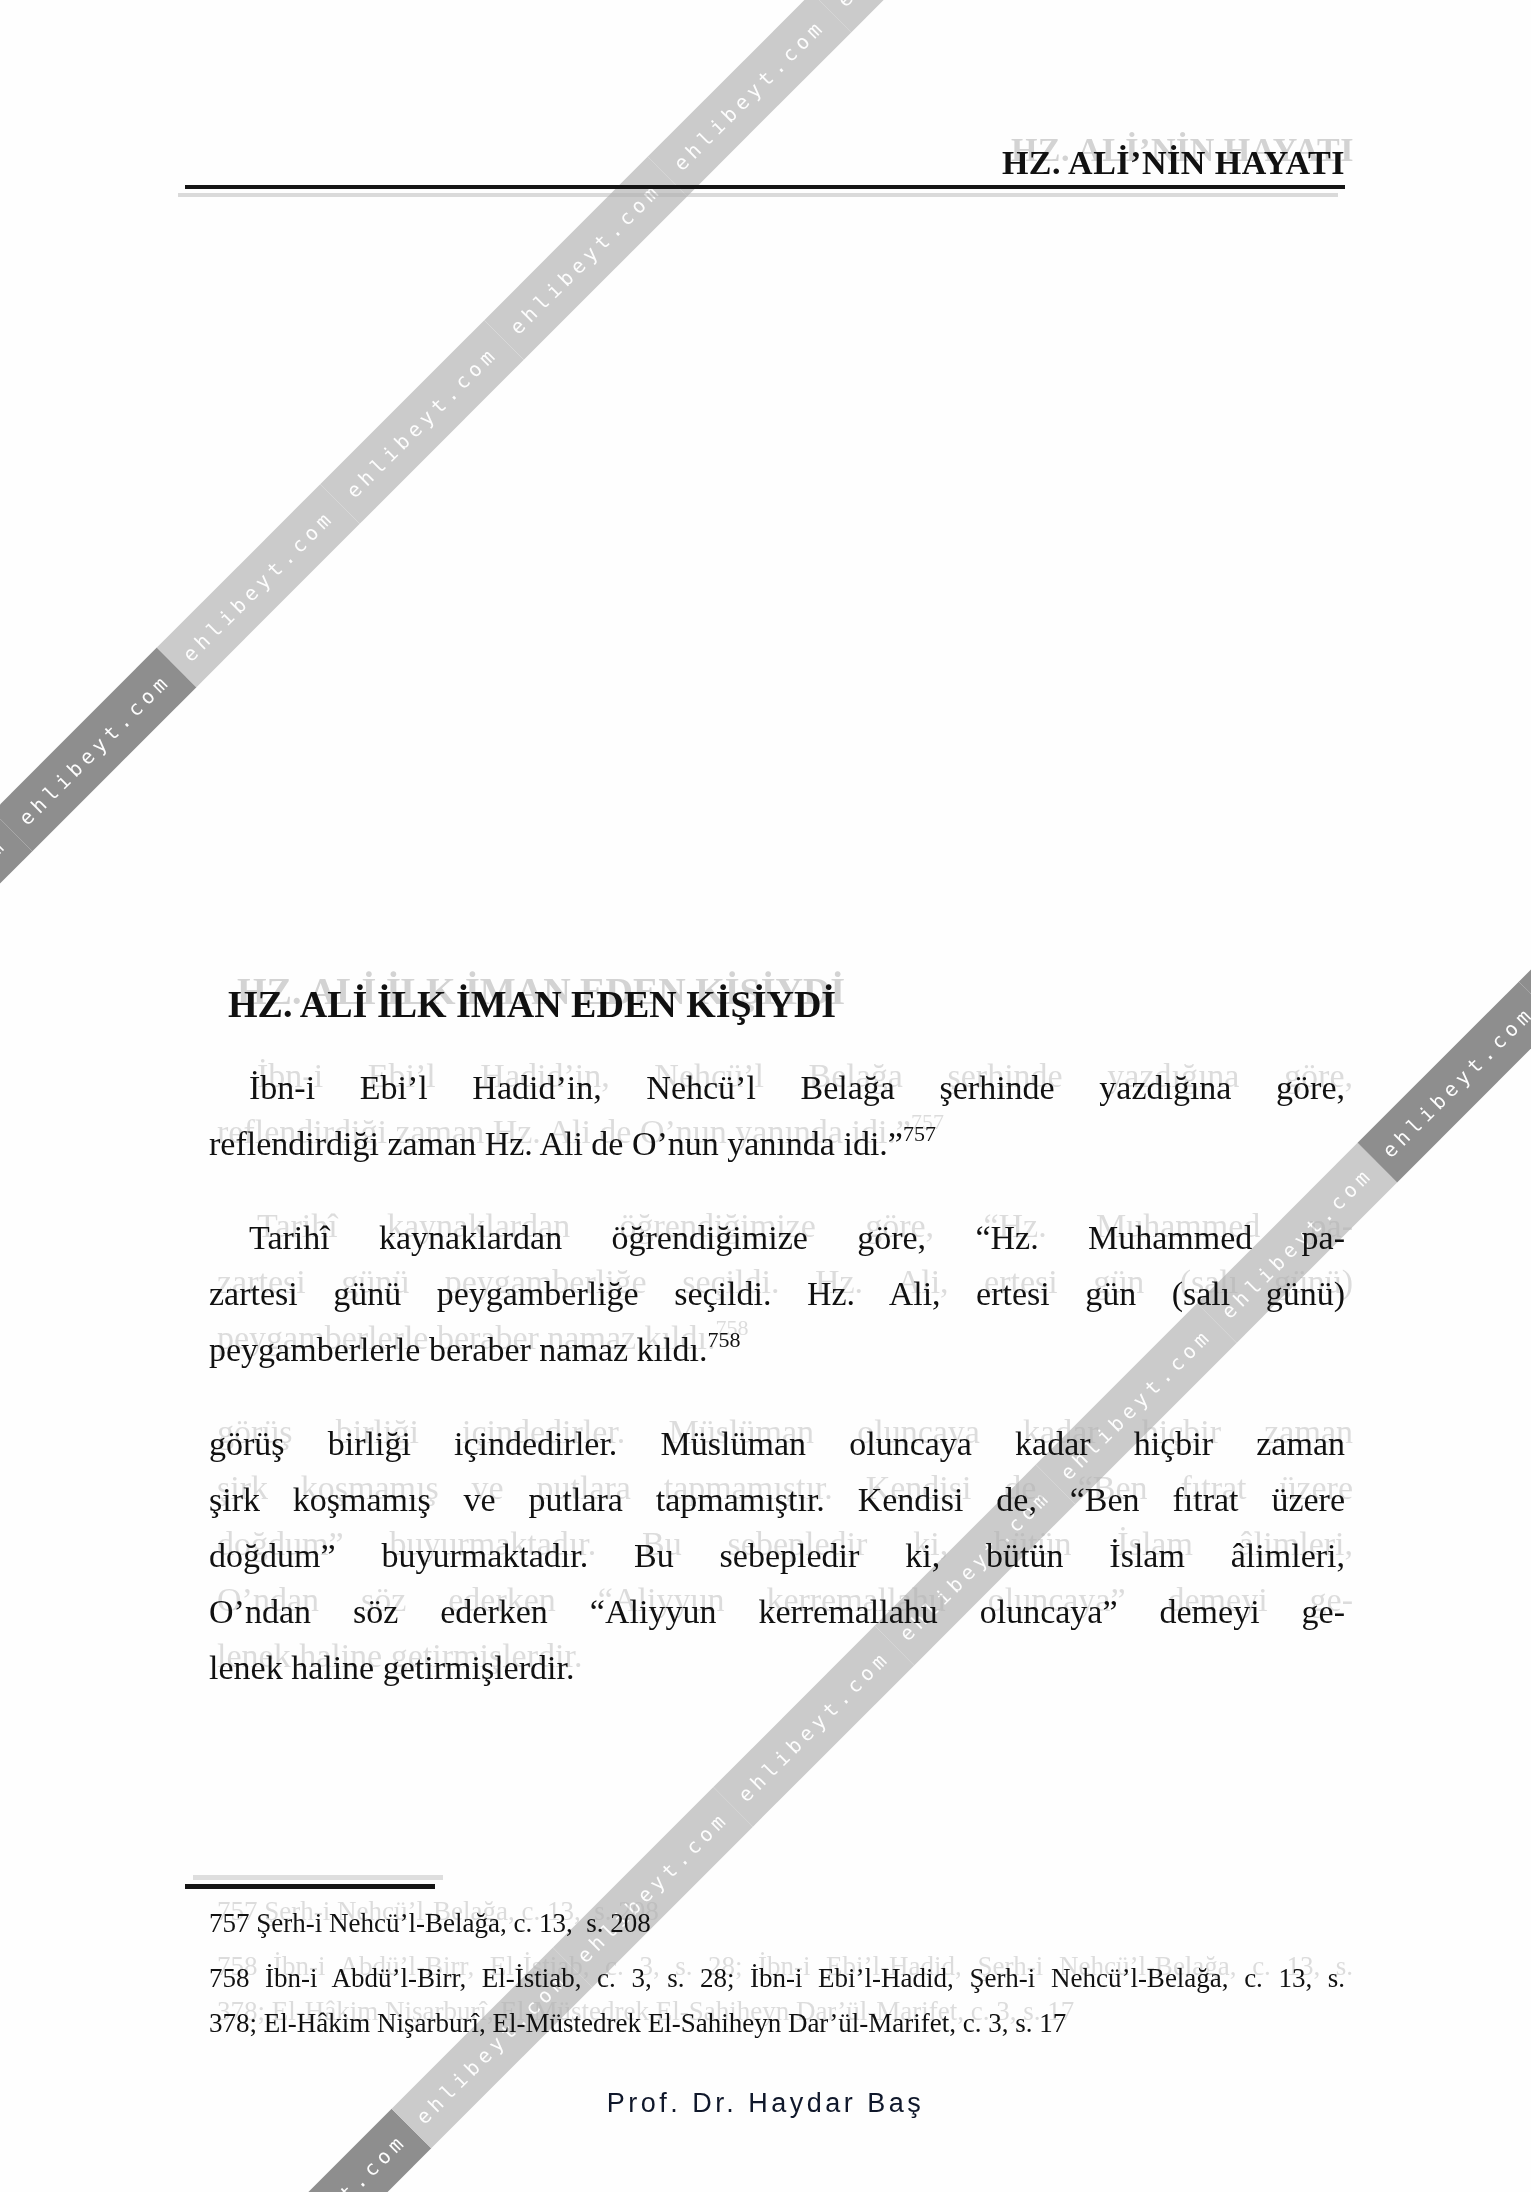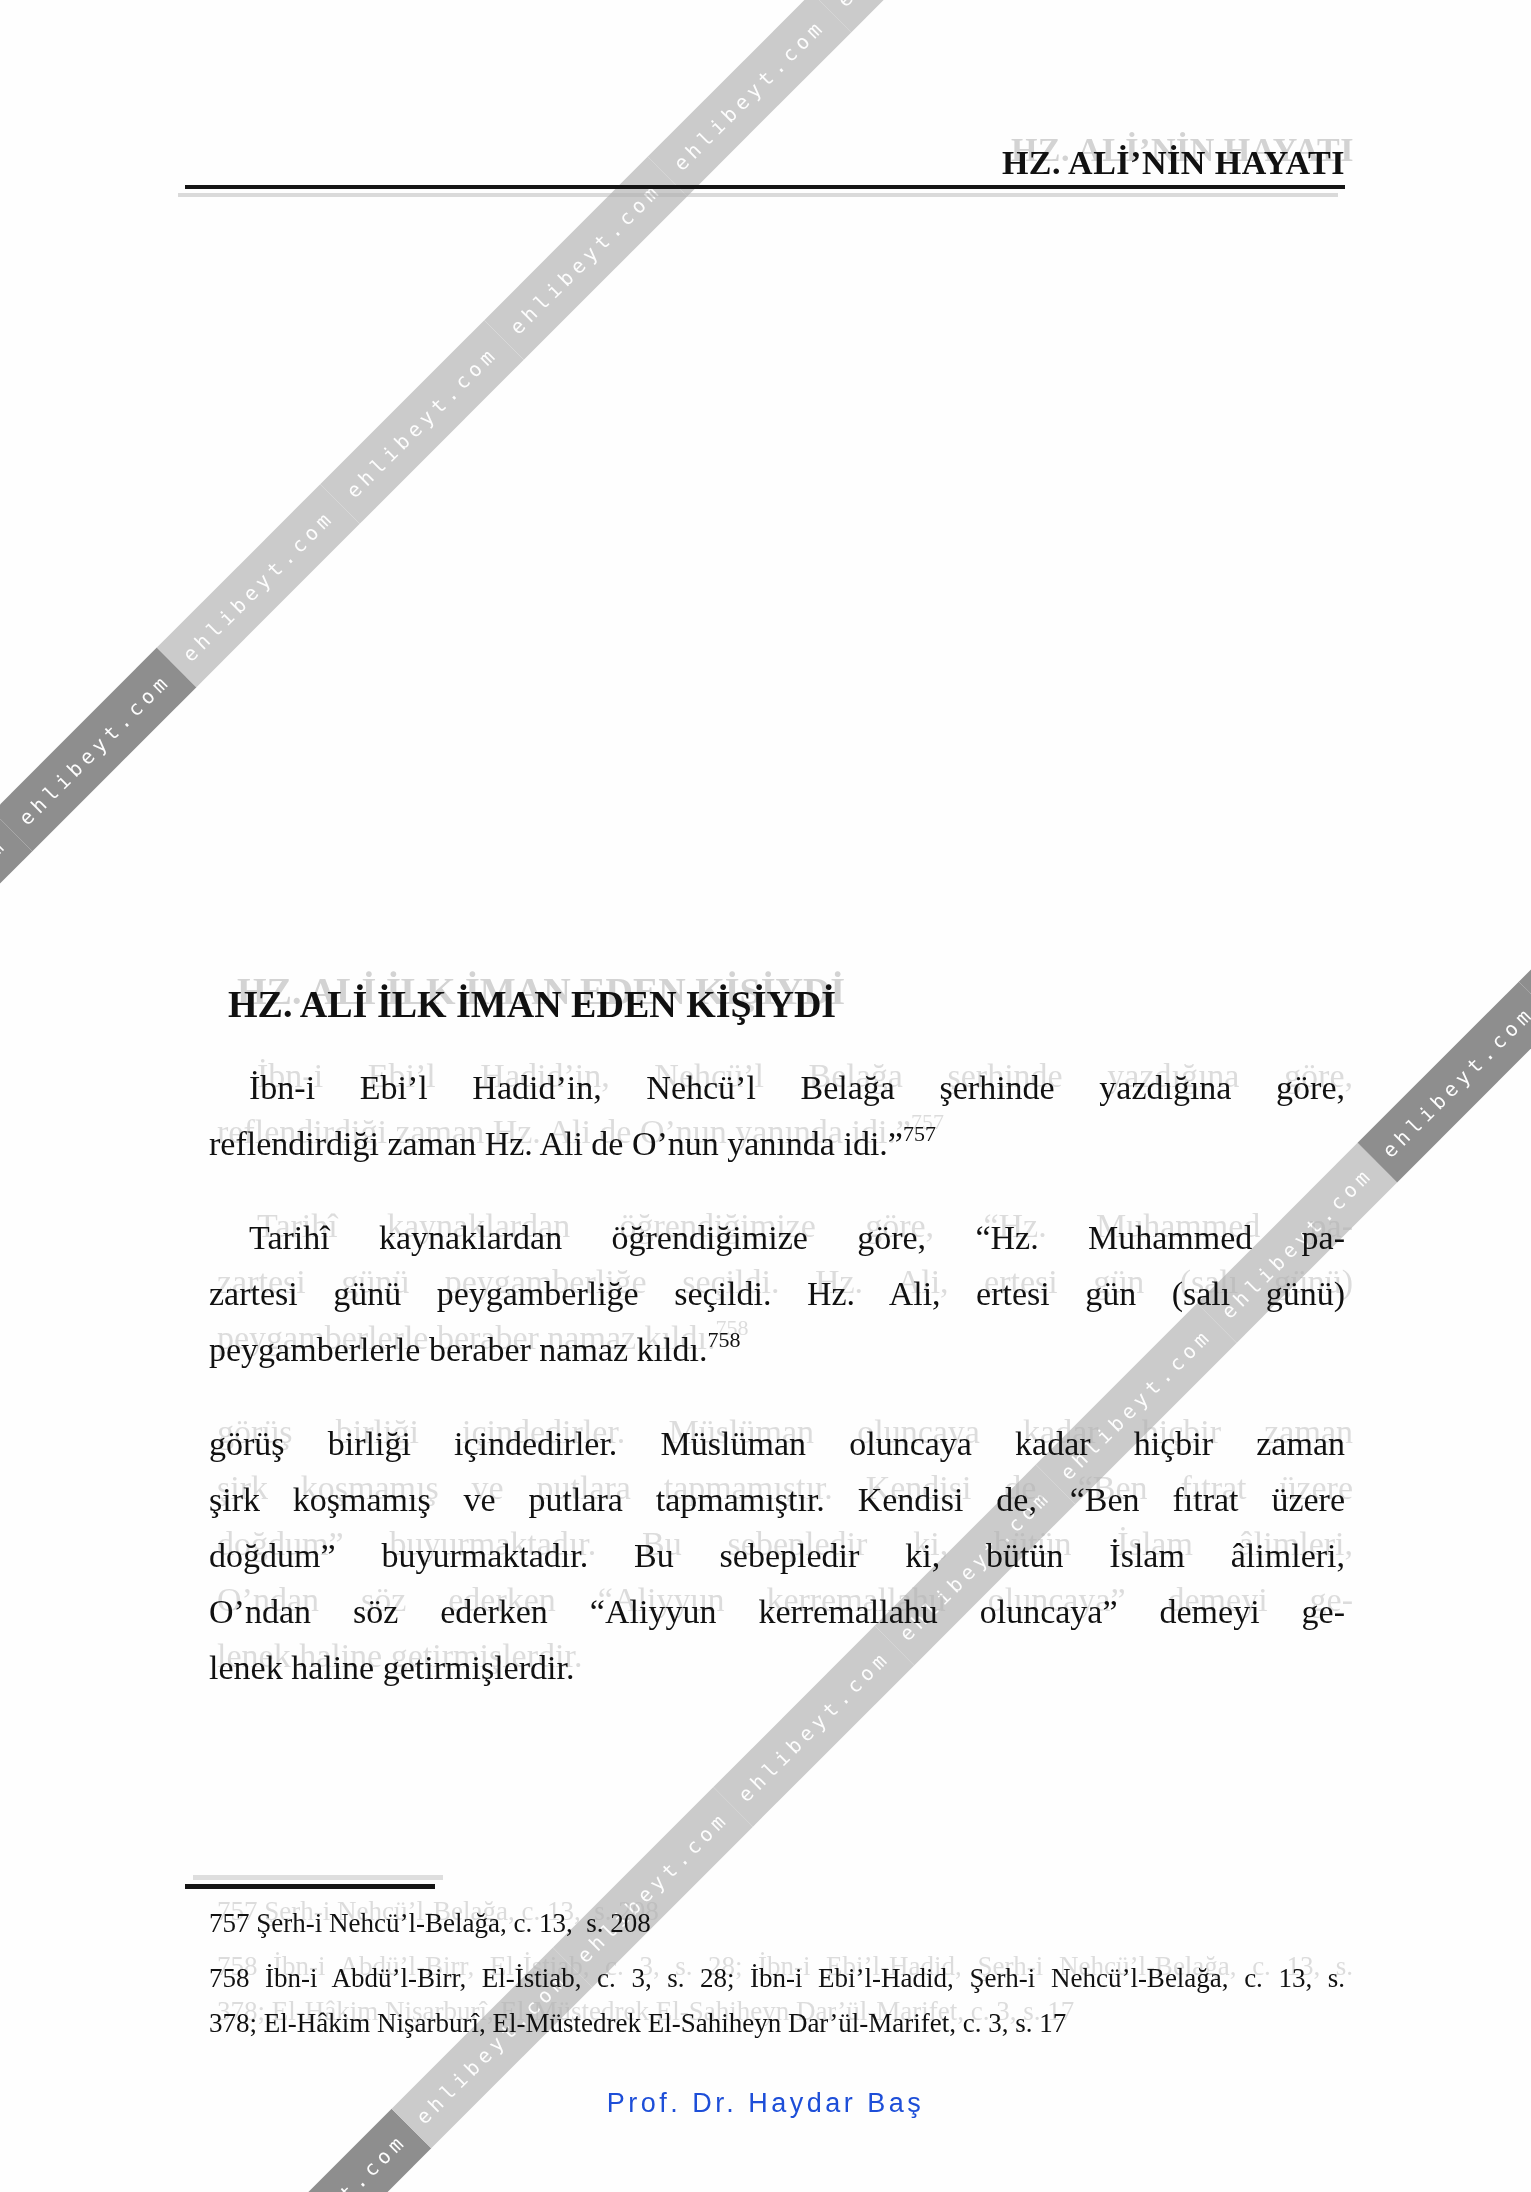--- a/index.html
+++ b/index.html
@@ -121,21 +121,21 @@
 
   .footer-text {
     position: absolute;
     top: 2088px;
     left: 0;
     width: 100%;
     text-align: center;
     font-family: "Liberation Sans", sans-serif;
     font-size: 27px;
     letter-spacing: 3.5px;
-    color: #1d4ed8;
+    color: #0f172a;
   }
 </style>
 </head>
 <body>
 
 <div class="page">
 
   <div class="wm-layer">
       <div class="wm-strip" style="left: -388px; top: 394px; width: 1620px; height: 56px; transform: rotate(-45deg);">
         <span class="wm-tile dark">ehlibeyt.com</span>

